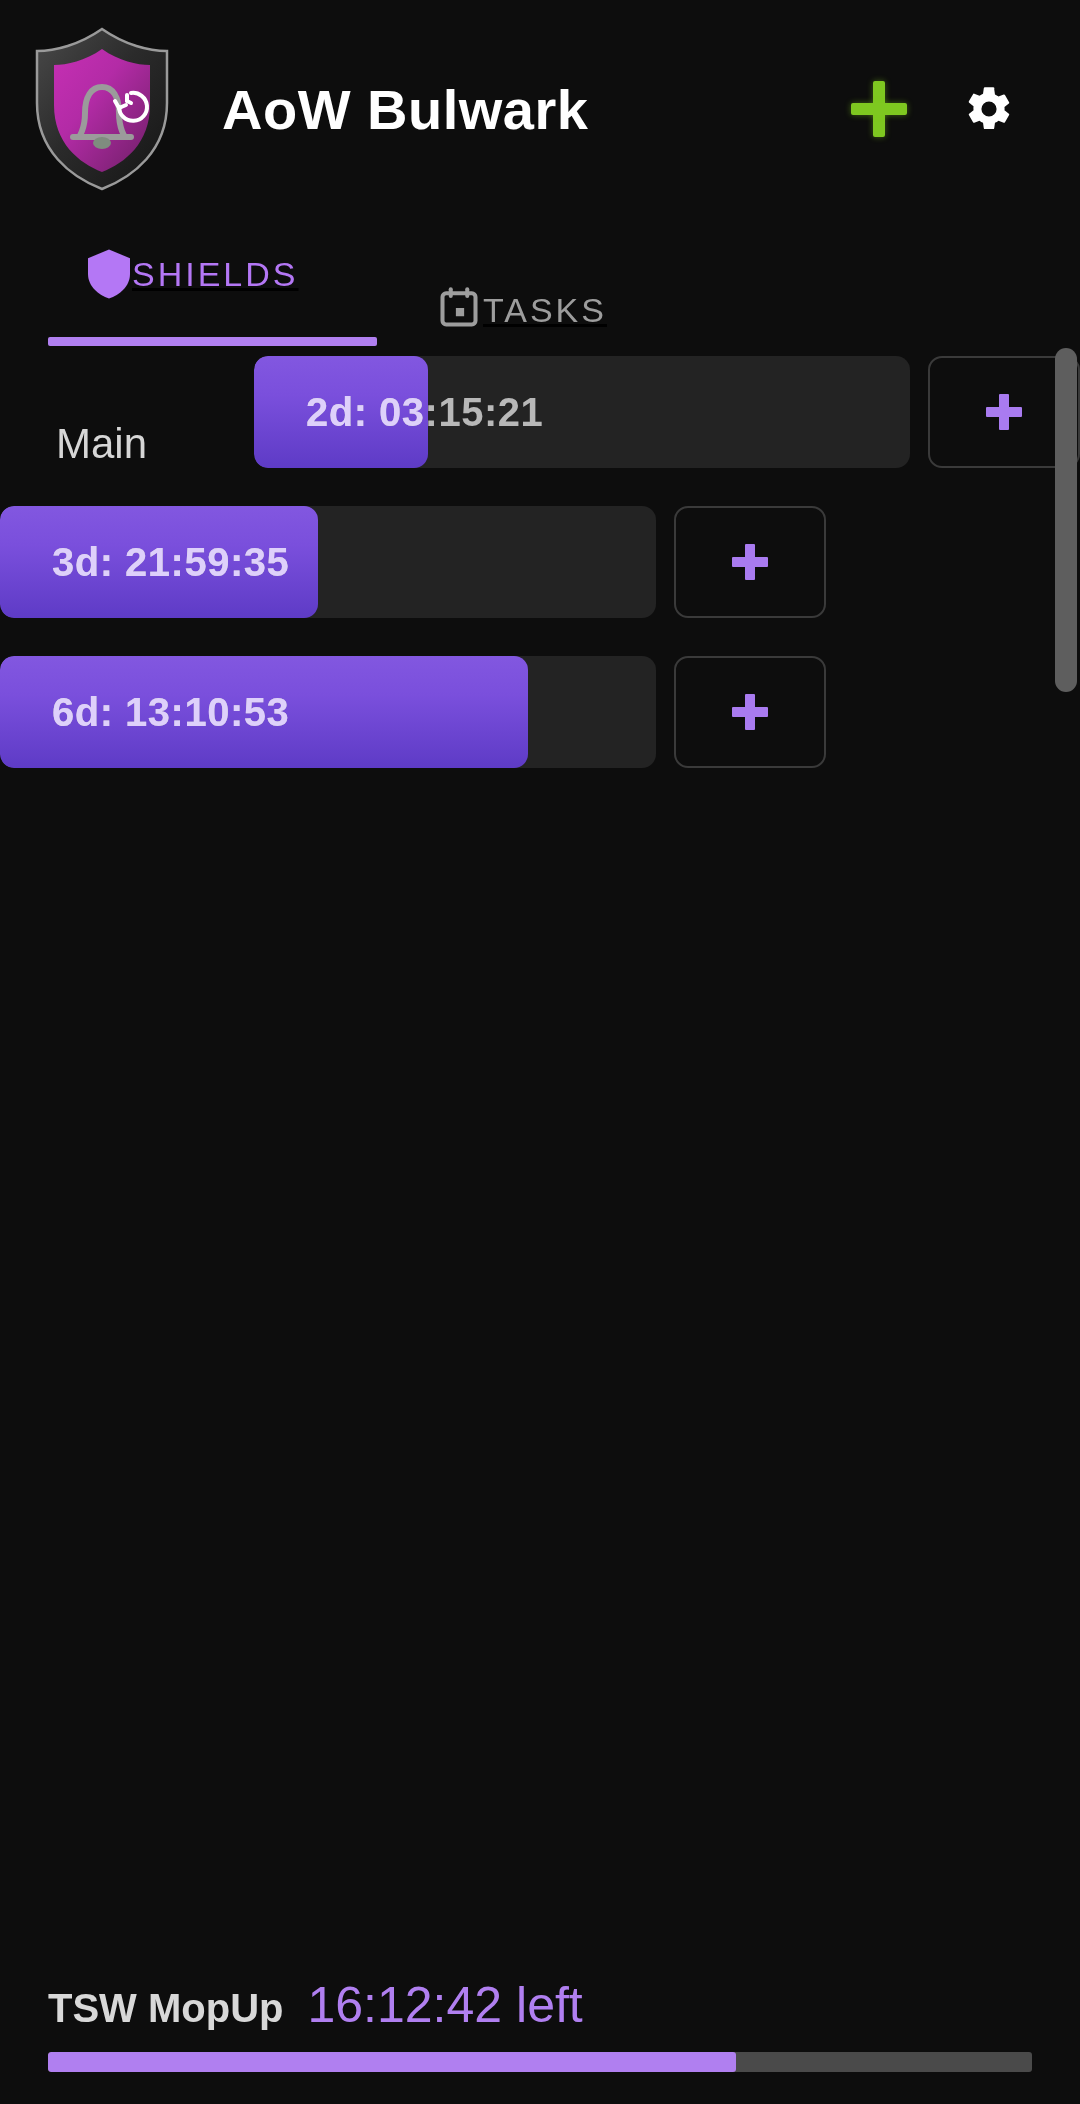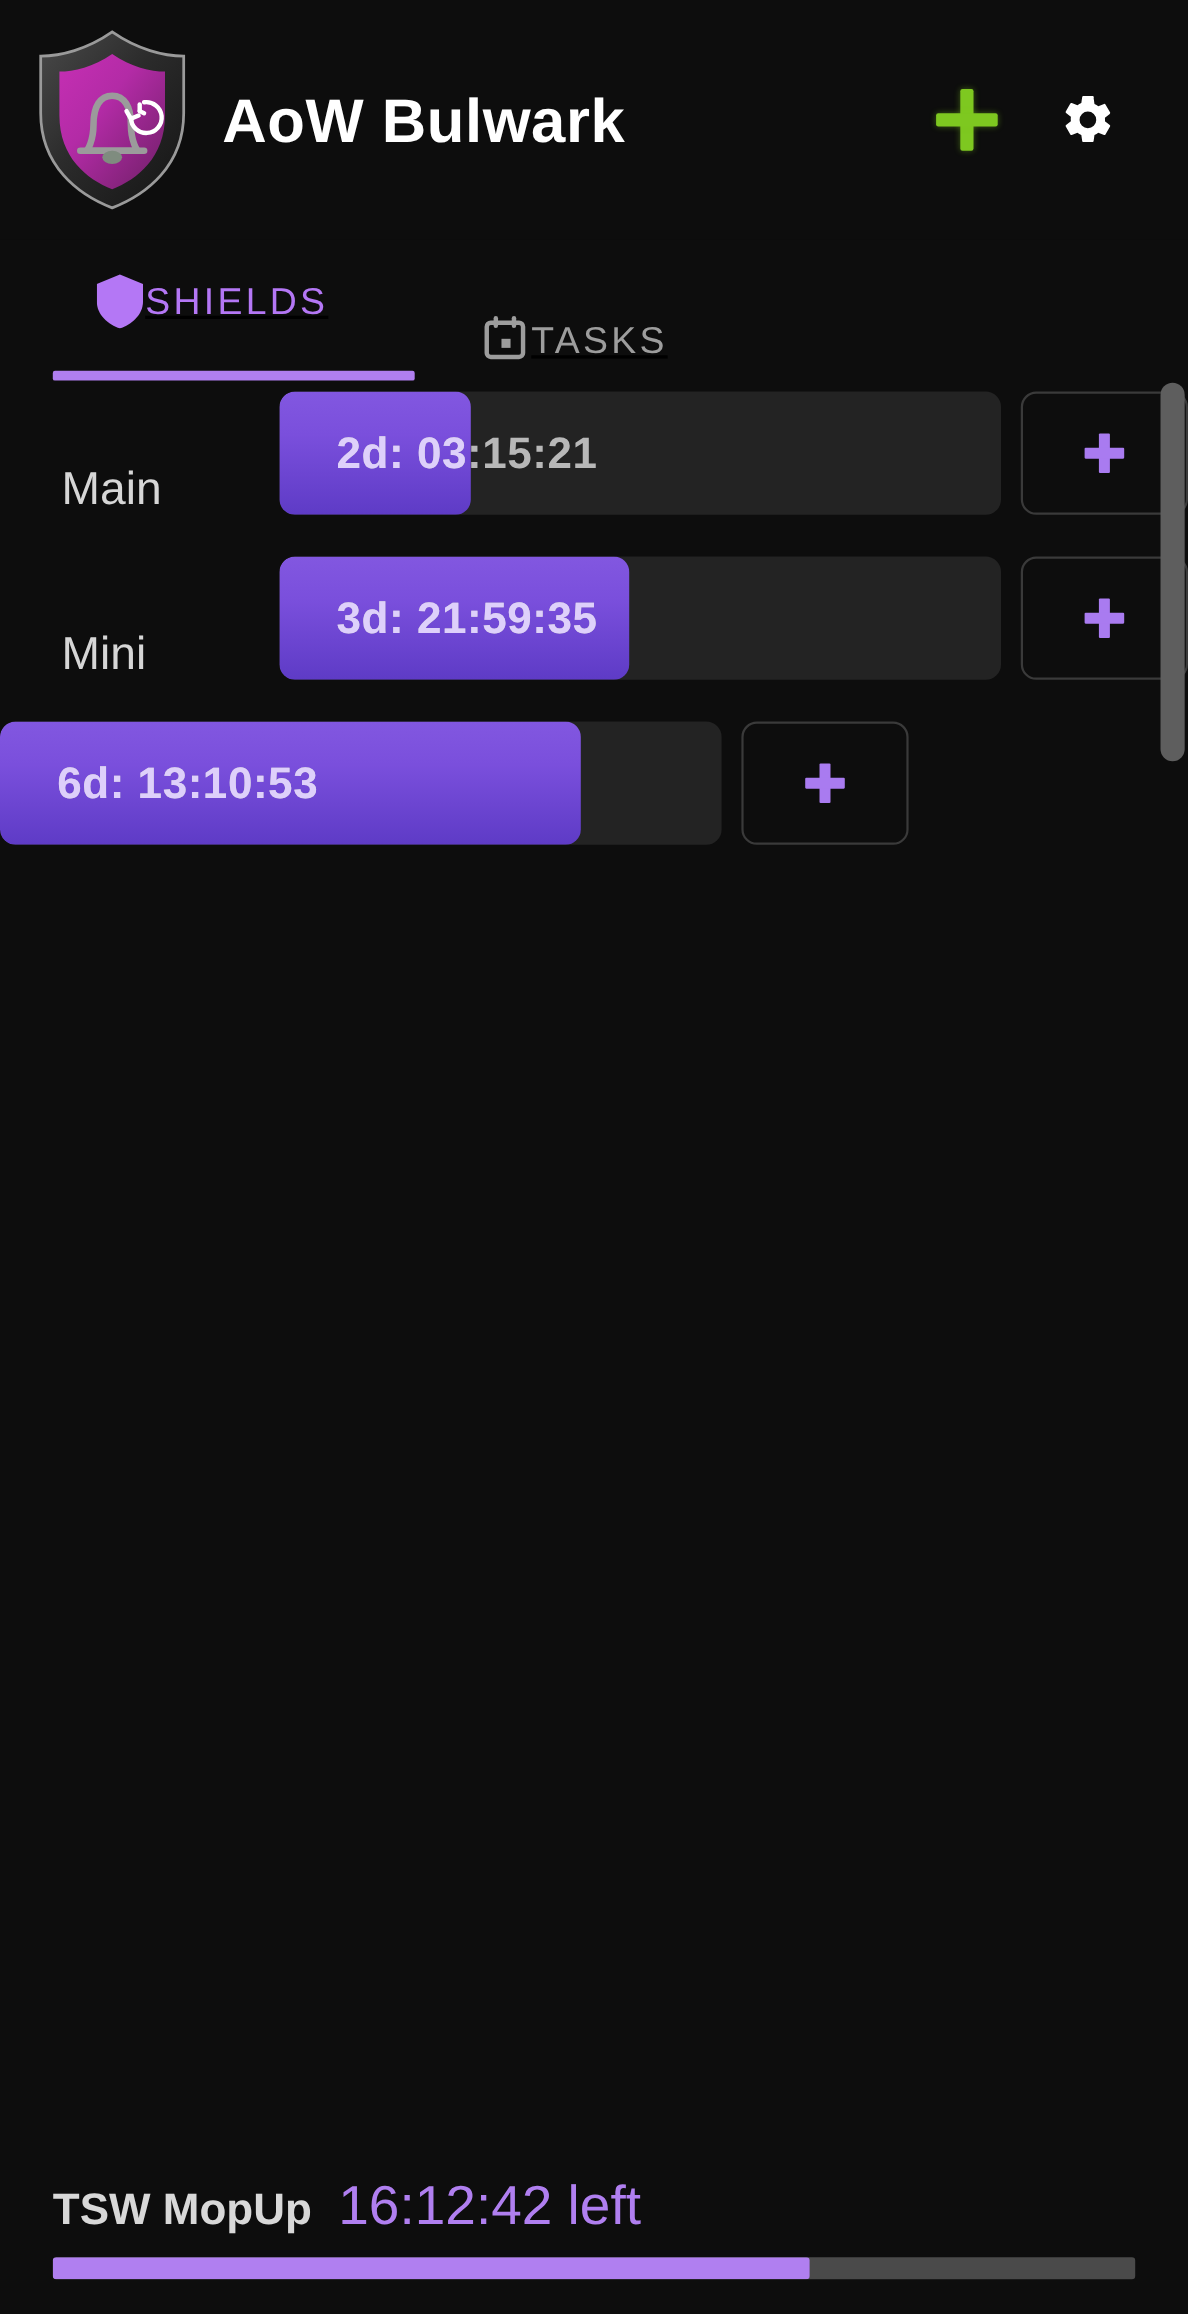--- a/index.html
+++ b/index.html
@@ -16,21 +16,21 @@
     position:absolute; left:0; top:0; width:1080px; height:218px;
     background:#0d0d0d;
     display:flex; align-items:center;
   }
   .logo-wrap {
     width:190px; height:218px; display:flex; align-items:center; justify-content:center;
     padding-left:14px;
   }
   .app-title {
     color:#ffffff; font-size:56px; font-weight:bold; letter-spacing:0.5px;
-    white-space:nowrap; margin-left:12px;
+    white-space:nowrap; margin-left:32px;
   }
   .appbar-spacer { flex:1; }
   .icon-btn {
     width:110px; height:110px; display:flex; align-items:center; justify-content:center;
     flex:0 0 auto;
   }
   .plus-green { width:56px; height:56px; position:relative; }
   .plus-green::before, .plus-green::after {
     content:""; position:absolute; background:#7ec820; border-radius:2px;
     box-shadow:0 0 6px rgba(126,200,32,0.45);
@@ -199,21 +199,20 @@
         <div class="bar-text-clip" id="clip0" style="width: 174px;">
           <div class="bar-text">2d: 03:15:21</div>
         </div>
       </div>
       <div class="row-add">
         <span class="plus-purple"></span>
       </div>
     </div>
 
     <div class="row">
-      <div class="row-label">Mini</div>
       <div class="bar-track">
         <div class="bar-fill" id="fill1" style="width: 318px;"></div>
         <div class="bar-text">3d: 21:59:35</div>
         <div class="bar-text-clip" id="clip1" style="width: 318px;">
           <div class="bar-text">3d: 21:59:35</div>
         </div>
       </div>
       <div class="row-add">
         <span class="plus-purple"></span>
       </div>

